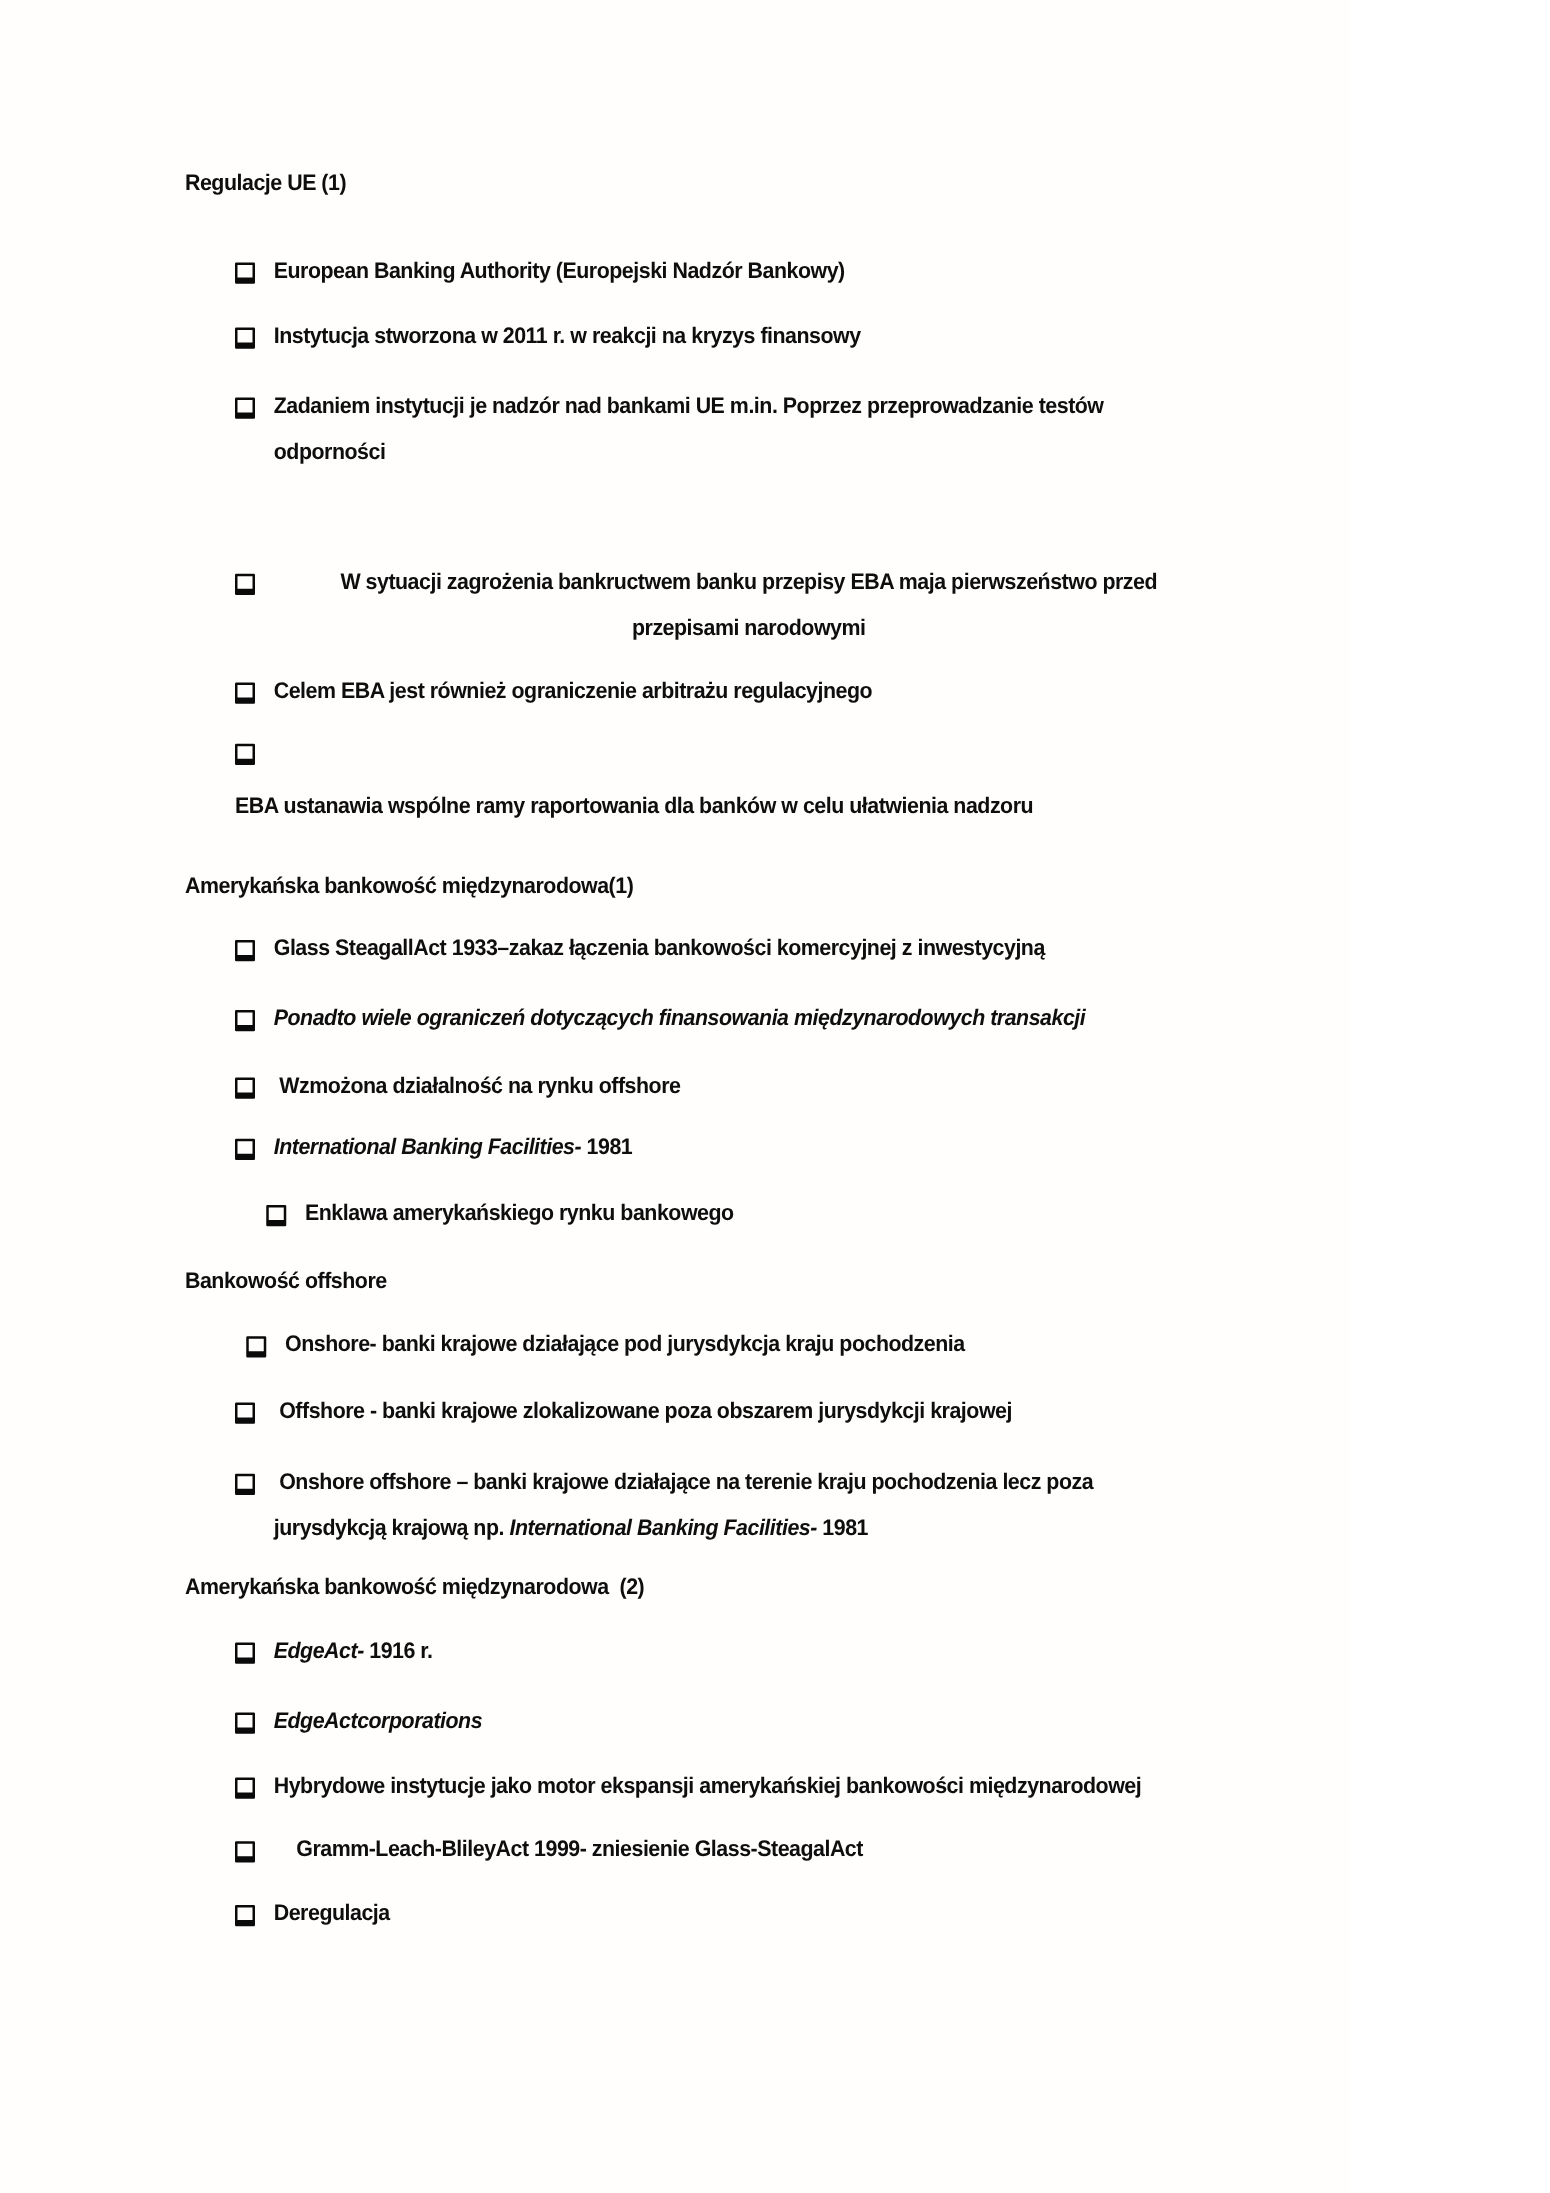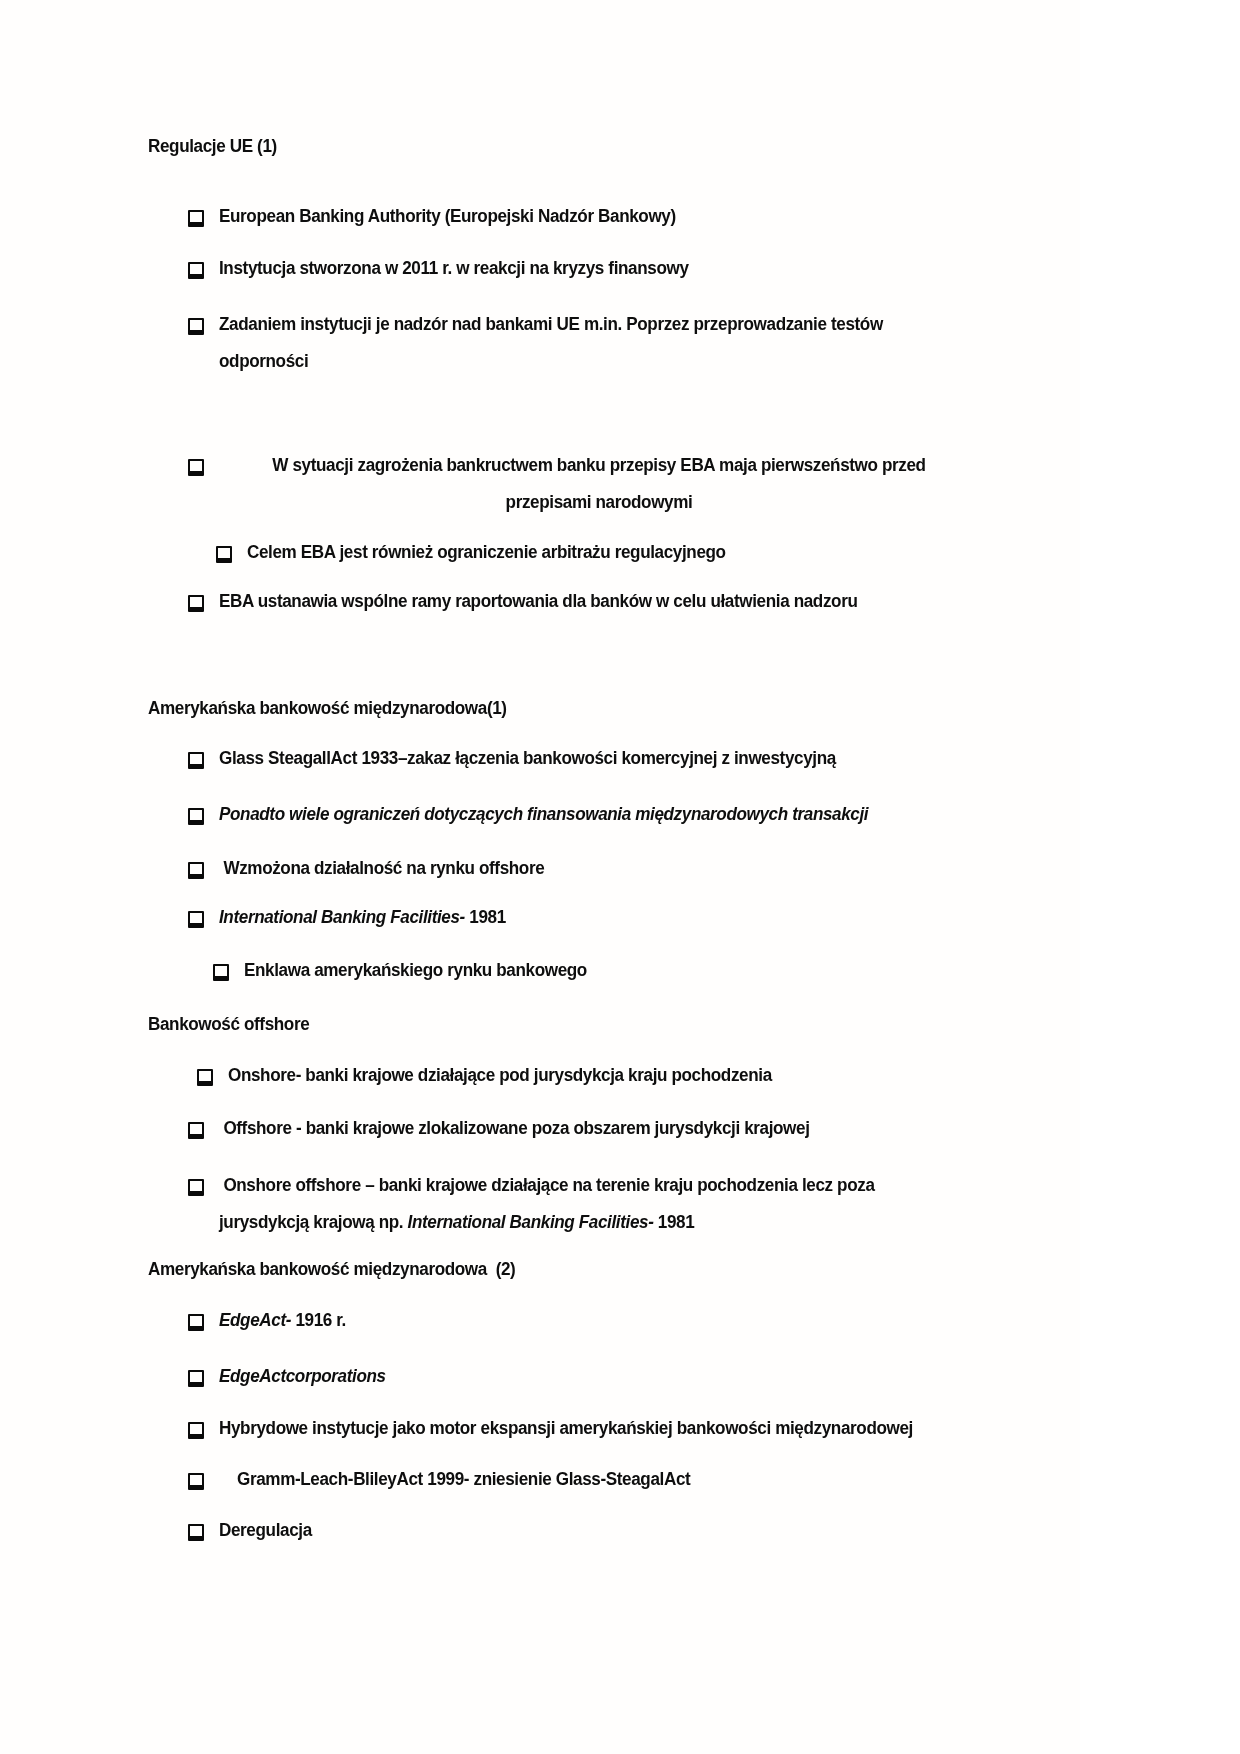--- a/index.html
+++ b/index.html
@@ -83,27 +83,27 @@
       <div class="text"><span>Zadaniem instytucji je nadzór nad bankami UE m.in. Poprzez przeprowadzanie testów
 odporności</span></div>
     </div>
     <div class="item" style="top: 447px; text-align: center;">
       <span class="bullet">
         <span class="box" style="display: block;"></span>
       </span>
       <div class="text"><span>W sytuacji zagrożenia bankructwem banku przepisy EBA maja pierwszeństwo przed
 przepisami narodowymi</span></div>
     </div>
-    <div class="item" style="top: 534px; margin-left: 28px;">
+    <div class="item" style="top: 534px;">
       <span class="bullet">
         <span class="box" style="display: block;"></span>
       </span>
       <div class="text"><span>Celem EBA jest również ograniczenie arbitrażu regulacyjnego</span></div>
     </div>
-    <div class="item" style="top: 583px;">
+    <div class="item" style="top: 583px; flex-direction: column;">
       <span class="bullet">
         <span class="box" style="display: block;"></span>
       </span>
       <div class="text"><span>EBA ustanawia wspólne ramy raportowania dla banków w celu ułatwienia nadzoru</span></div>
     </div>
     <div class="heading" style="top: 690px;">Amerykańska bankowość międzynarodowa(1)</div>
     <div class="item" style="top: 740px;">
       <span class="bullet">
         <span class="box" style="display: block;"></span>
       </span>

